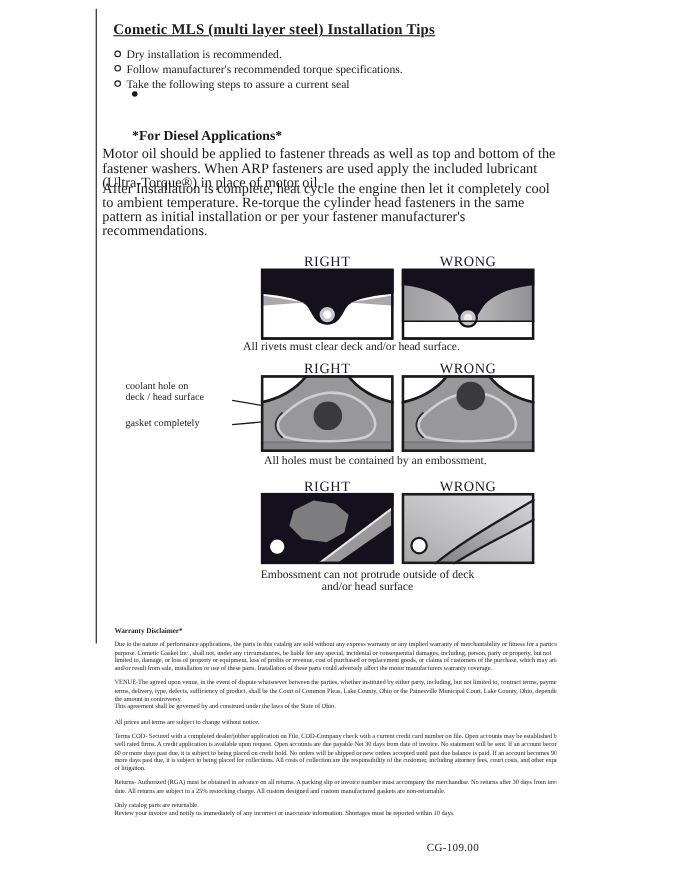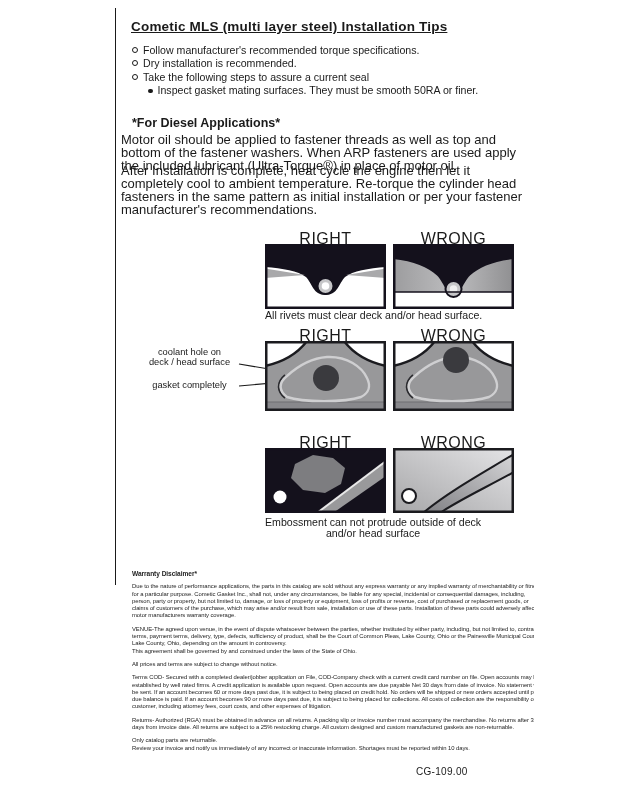--- a/index.html
+++ b/index.html
@@ -1,66 +1,65 @@
 <!DOCTYPE html>
 <html><head>
 <meta charset="utf-8">
 <style>
   html,body{margin:0;padding:0;}
   .page{position:relative;width:506px;height:800px;background:#ffffff;overflow:hidden;
-        font-family:Liberation Sans, sans-serif;color:#1a1a1a;margin-left:28px;}
+        font-family:Liberation Serif, serif;color:#1a1a1a;}
   .vrule{position:absolute;left:87px;top:8px;width:1px;height:577px;background:#1a1a1a;}
   .title{position:absolute;left:103px;top:19px;font-size:13.5px;font-weight:bold;
          text-decoration:underline;letter-spacing:.2px;white-space:nowrap;}
   .tips{position:absolute;left:104px;top:44px;font-size:10.6px;line-height:13.4px;}
   .tip-row{display:flex;align-items:baseline;white-space:nowrap;}
   .tip-row.sub{margin-left:16px;}
   .m-circle{width:4px;height:4px;border:1px solid #1a1a1a;border-radius:50%;
             display:inline-block;margin-right:5px;flex:0 0 auto;position:relative;top:-1px;}
   .m-dot{width:4.5px;height:4.5px;background:#1a1a1a;border-radius:50%;
          display:inline-block;margin-right:5px;flex:0 0 auto;position:relative;top:-1px;}
-  .diesel-h{position:absolute;left:104px;top:116px;font-size:12.5px;font-weight:bold;text-align:center;}
+  .diesel-h{position:absolute;left:120px;top:116px;font-size:12.5px;font-weight:bold;text-align:center;}
   .bodyp{position:absolute;left:93px;width:412px;font-size:13px;line-height:12.9px;}
   .p1{top:134px;} .p2{top:165px;} .p3{top:208px;}
-  .dg-label{position:absolute;font-size:16px;letter-spacing:.5px;width:121px;text-align:center;}
+  .dg-label{position:absolute;font-size:13px;letter-spacing:.5px;width:121px;text-align:center;}
   .panel{position:absolute;width:121px;}
   .caption{position:absolute;font-size:10.6px;line-height:11.2px;}
-  .callout{position:absolute;font-size:9.3px;line-height:10.2px;text-align:center;width:95px;}
+  .callout{position:absolute;font-size:9.3px;line-height:10.2px;text-align:left;width:95px;}
   .overlay{position:absolute;left:0;top:0;pointer-events:none;}
   .warranty{position:absolute;left:104px;top:570px;width:414px;color:#242424;
             font-size:5.9px;line-height:7.3px;letter-spacing:-0.06px;}
   .warranty h4{margin:0 0 6px 0;font-size:6.6px;}
   .warranty p{margin:0 0 6px 0;white-space:pre-line;}
   .footer-code{position:absolute;left:388px;top:766px;font-size:10px;letter-spacing:.3px;}
 </style>
 </head>
 <body>
 
 <div class="page">
 
   <div class="vrule"></div>
 
   <div class="title">Cometic MLS (multi layer steel) Installation Tips</div>
 
   <div class="tips">
     <div class="tip-row">
       <span class="m-circle"></span>
-      <span>Follow manufacturer's recommended torque specifications.</span>
+      <span>Dry installation is recommended.</span>
     </div>
     <div class="tip-row">
       <span class="m-circle"></span>
-      <span>Dry installation is recommended.</span>
+      <span>Follow manufacturer's recommended torque specifications.</span>
     </div>
     <div class="tip-row">
       <span class="m-circle"></span>
       <span>Take the following steps to assure a current seal</span>
     </div>
     <div class="tip-row sub">
       <span class="m-dot"></span>
-      <span>Inspect gasket mating surfaces.  They must be smooth 50RA or finer.</span>
     </div>
   </div>
 
   <div class="diesel-h">*For Diesel Applications*</div>
   <div class="bodyp p1">Motor oil should be applied to fastener threads as well as top and bottom of the fastener washers. When ARP fasteners are used apply the included lubricant (Ultra-Torque®) in place of motor oil.</div>
   <div class="bodyp p2">After Installation is complete, heat cycle the engine then let it completely cool to ambient temperature. Re-torque the cylinder head fasteners in the same pattern as initial installation or per your fastener manufacturer's recommendations.</div>
 
   <div class="dg-label" style="left:237px;top:230px;">RIGHT</div>
   <div class="dg-label" style="left:365px;top:230px;">WRONG</div>
 
@@ -87,21 +86,21 @@
       <rect x="0" y="0" width="121" height="65" fill="#ffffff"></rect>
       <rect x="0" y="14" width="121" height="34" fill="url(#gWedge)"></rect>
       <path d="M0,0 H121 V15 C100,17 86,23.5 77,31.5 C70,38.5 69,49 60.5,49 C52,49 51,38.5 44,31.5 C35,23.5 21,17 0,15 Z" fill="#14111c"></path>
       <rect x="0" y="48" width="121" height="17" fill="#ffffff"></rect>
       <circle cx="60.5" cy="45" r="8" fill="#c6c6c8" stroke="#14111c" stroke-width="2"></circle>
       <circle cx="60.5" cy="45" r="3.8" fill="#efefef"></circle>
       <line x1="0" y1="48" x2="121" y2="48" stroke="#14111c" stroke-width="1.4"></line>
       <rect x="1.25" y="1.25" width="118.5" height="62.5" fill="none" stroke="#14111c" stroke-width="2.5"></rect>
     </svg>
   </div>
-  <div class="caption" style="left:237px;top:310px;">All rivets must clear deck and/or head surface.</div>
+  <div class="caption" style="left:221px;top:310px;">All rivets must clear deck and/or head surface.</div>
 
   <div class="dg-label" style="left:237px;top:327px;">RIGHT</div>
   <div class="dg-label" style="left:365px;top:327px;">WRONG</div>
 
   <div class="callout" style="left:114px;top:347px;white-space:pre-line;">coolant hole on
 deck / head surface</div>
   <div class="callout" style="left:114px;top:380px;">gasket completely</div>
 
   <svg class="overlay" width="618" height="800">
     <line x1="211" y1="364" x2="289" y2="377" stroke="#1a1a1a" stroke-width="1.2"></line>
@@ -131,20 +130,21 @@
       <path d="M121,0 H79 C88,12 103,21 121,25 Z" fill="#ffffff"></path>
       <path d="M79,0 C88,12 103,21 121,25" fill="none" stroke="#1b1b1f" stroke-width="2.4"></path>
       <rect x="0" y="61" width="121" height="9" fill="#88888c"></rect>
       <line x1="0" y1="61" x2="121" y2="61" stroke="#6e6e72" stroke-width="1.2"></line>
       <path d="M20,57 C12,50.5 11,41.5 20,34" fill="none" stroke="#2a2a2e" stroke-width="1.8"></path>
       <path d="M22,56 C14,50 13,42 22,35 C34,24 48,17 62,16 C82,15 97,26 102,37 C106,45 104,52 96,56 C80,61.5 38,61.5 22,56 Z" fill="none" stroke="#cfcfd1" stroke-width="2.4"></path>
       <circle cx="63" cy="19" r="13" fill="#3a3a3e"></circle>
       <rect x="1.25" y="1.25" width="118.5" height="67.5" fill="none" stroke="#1b1b1f" stroke-width="2.5"></rect>
     </svg>
   </div>
+  <div class="caption" style="left:240px;top:414px;">All holes must be contained by an embossment.</div>
 
   <div class="dg-label" style="left:237px;top:434px;">RIGHT</div>
   <div class="dg-label" style="left:365px;top:434px;">WRONG</div>
 
   <div class="panel" style="left:237px;top:448px;">
     <svg width="121" height="65" viewBox="0 0 121 65">
       <rect x="0" y="0" width="121" height="65" fill="#14111c"></rect>
       <path d="M52,65 L121,13 L121,28 L68,65 Z" fill="#99999b"></path>
       <line x1="52" y1="65" x2="121" y2="13" stroke="#e8e8e8" stroke-width="2"></line>
       <path d="M30,16 L48,7 L68,10 L80,20 L76,36 L60,45 L38,42 L26,30 Z" fill="#7d7d80"></path>

